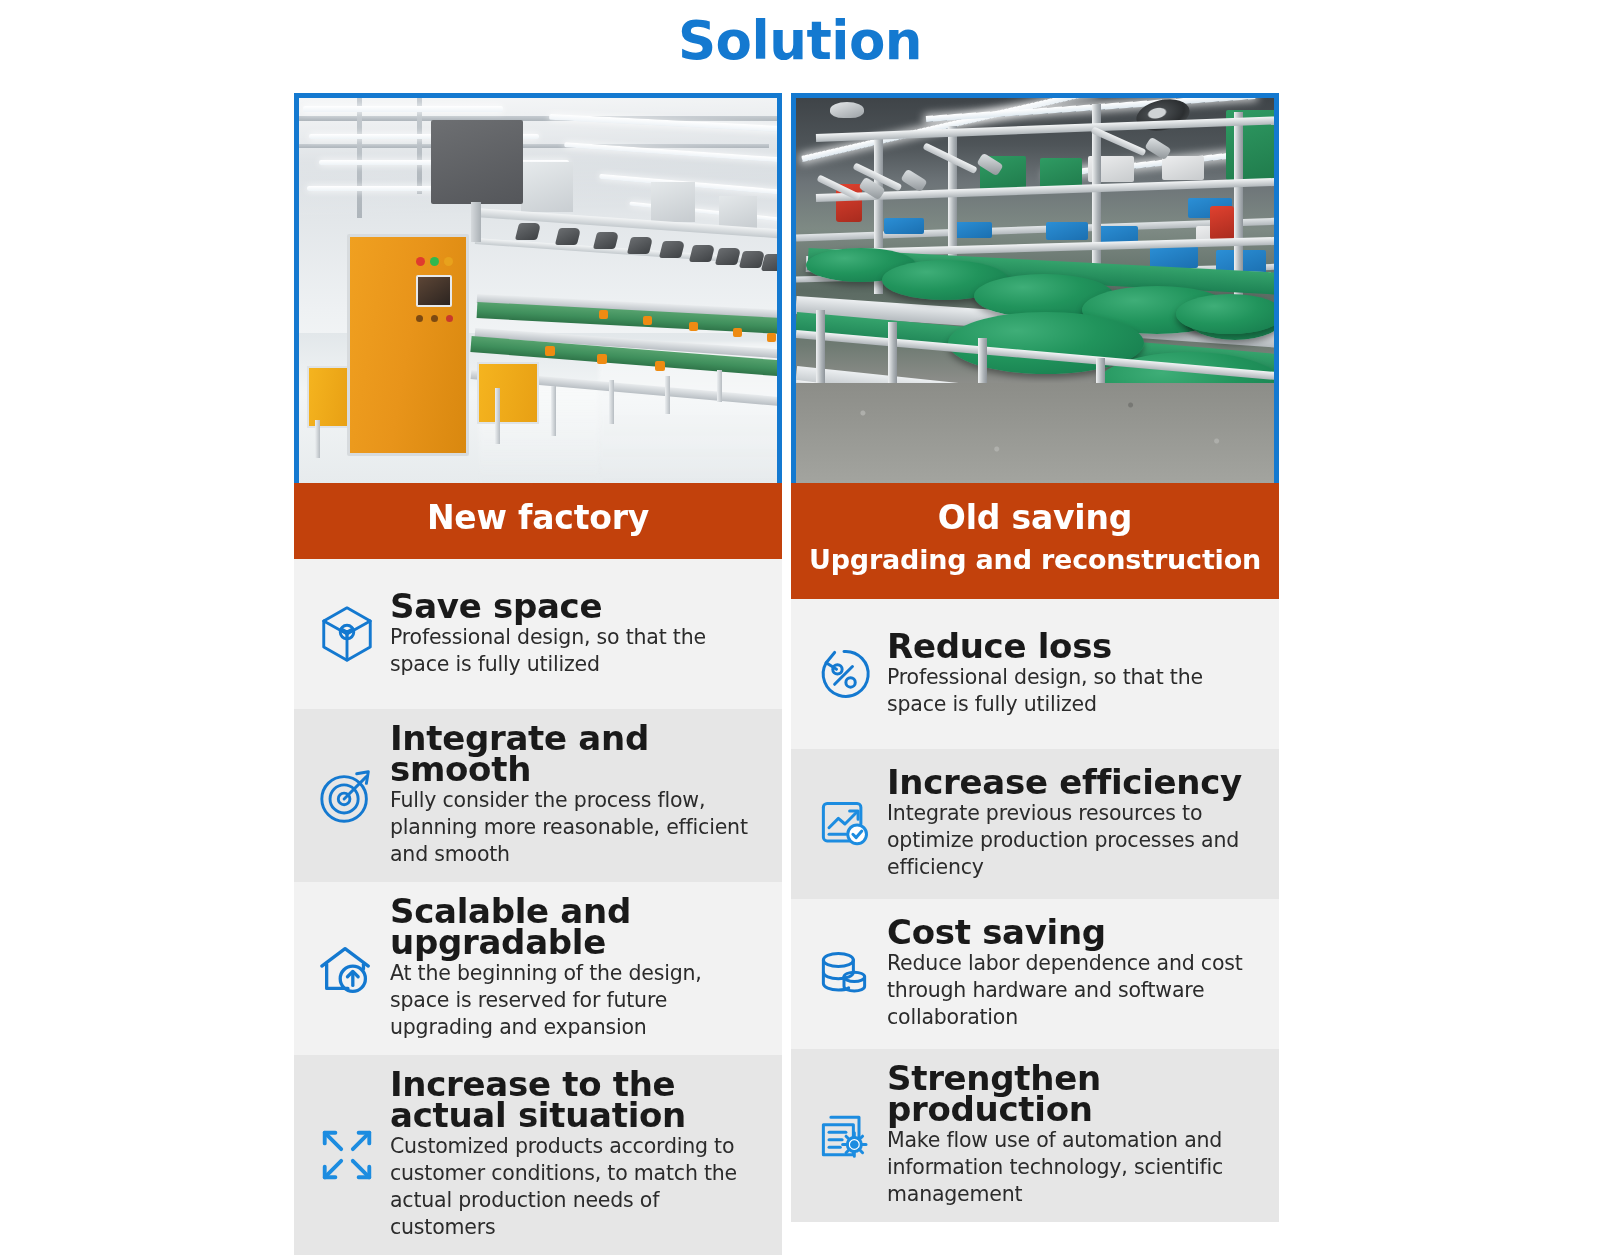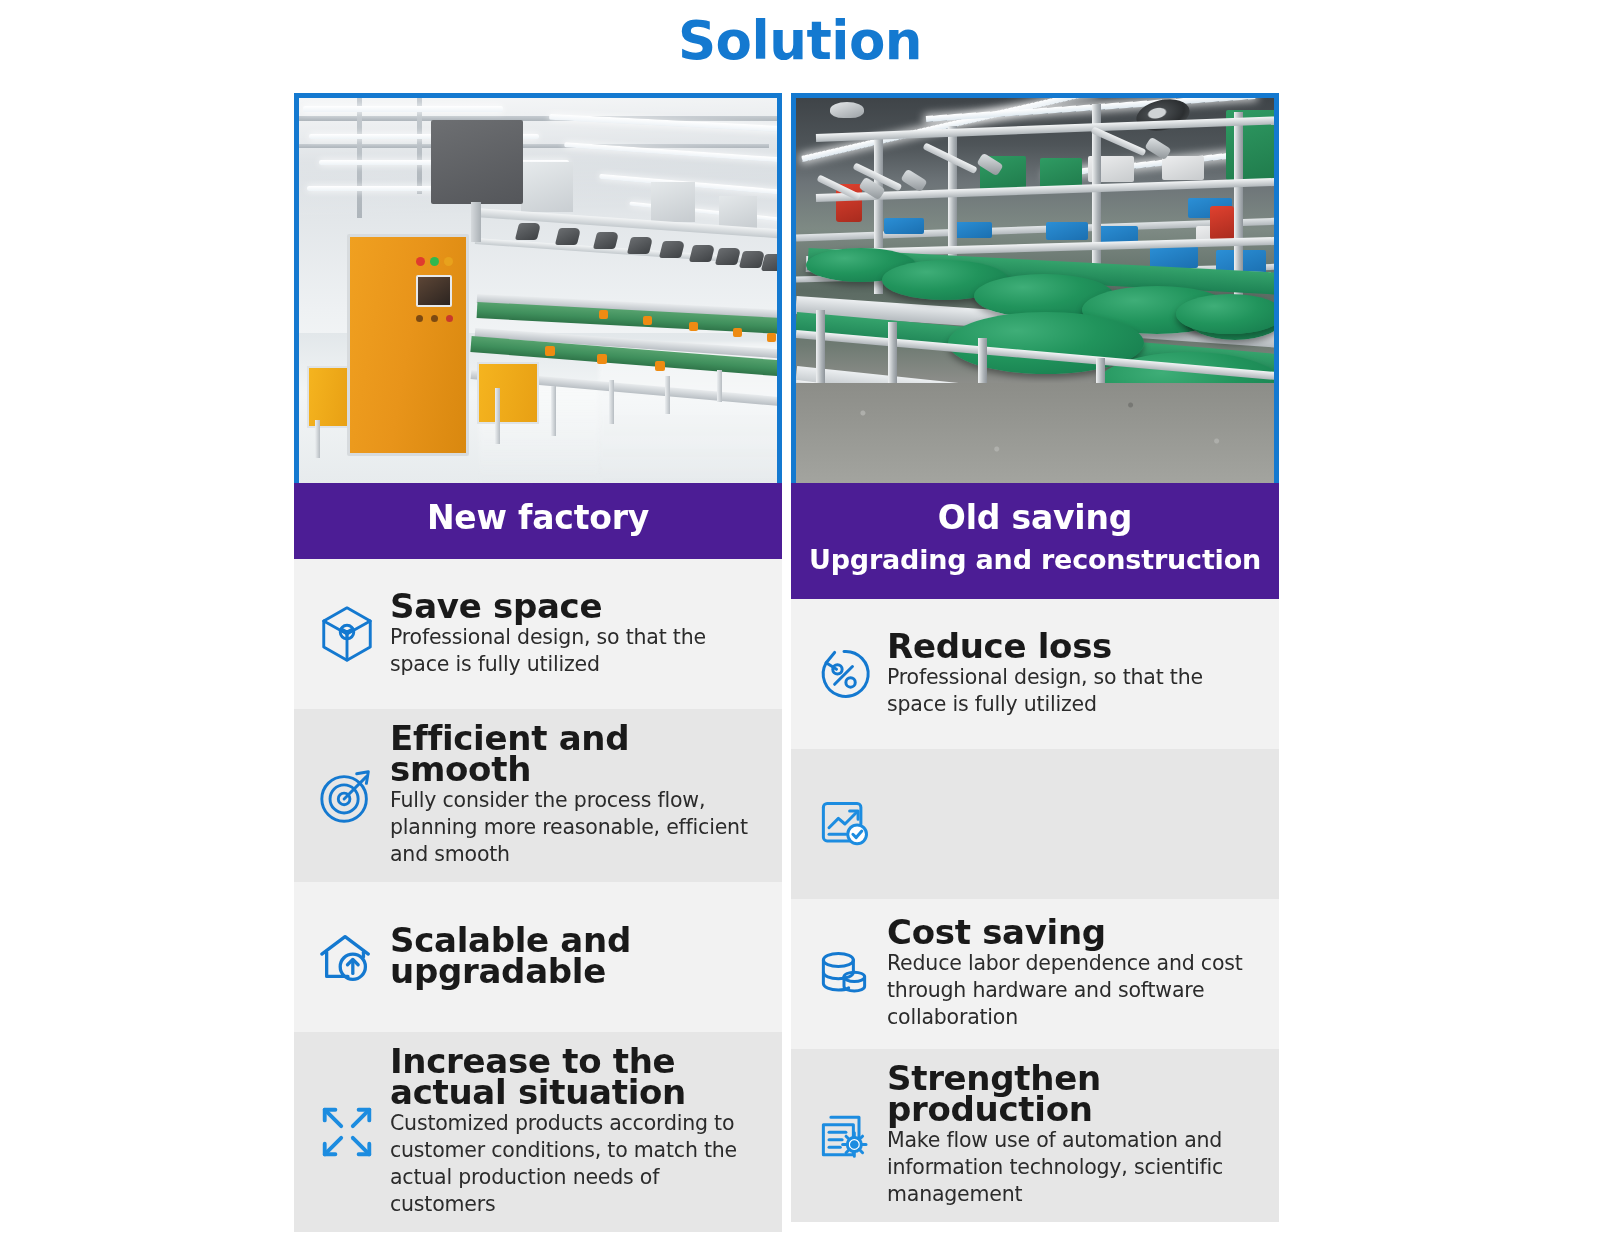--- a/index.html
+++ b/index.html
@@ -259,21 +259,21 @@
     position: absolute;
     height: 6px;
     background: linear-gradient(to bottom,#ffffff,#dfe9f0);
     box-shadow: 0 0 8px 2px rgba(255,255,255,0.75);
     transform-origin: left center;
   }
 
   
   .caption {
     width: 488px;
-    background: #4c1d95;
+    background: #c2410c;
     padding: 14px 8px 20px;
     text-align: center;
     color: #ffffff;
   }
   .caption-title {
     font-size: 33px;
     font-weight: bold;
     line-height: 42px;
     letter-spacing: -0.2px;
   }
@@ -443,38 +443,39 @@
           <div class="feature-icon">
             <svg width="62" height="62" viewBox="0 0 64 64" fill="none" stroke="#1479d0" stroke-width="3" stroke-linejoin="round" stroke-linecap="round">
               <circle cx="29" cy="35" r="23"></circle>
               <circle cx="29" cy="35" r="14.5"></circle>
               <circle cx="29" cy="35" r="6"></circle>
               <path d="M29 35 L52 12"></path>
               <path d="M42 9 L54 7 L52 19"></path>
             </svg>
           </div>
           <div class="feature-text">
-            <div class="feature-title">Efficient and smooth</div>
+            <div class="feature-title">Integrate and smooth</div>
             <div class="feature-desc">Fully consider the process flow, planning more reasonable, efficient and smooth</div>
           </div>
         </div>
 
         <div class="feature odd">
           <div class="feature-icon">
             <svg width="62" height="62" viewBox="0 0 64 64" fill="none" stroke="#1479d0" stroke-width="3.4" stroke-linejoin="round" stroke-linecap="round">
               <path d="M6 29 L30 11 L54 29"></path>
               <path d="M11 27 V52 H33"></path>
               <path d="M49 27 V32"></path>
               <circle cx="38" cy="42" r="13"></circle>
               <path d="M38 49 V35"></path>
               <path d="M32.5 40 L38 34.5 L43.5 40"></path>
             </svg>
           </div>
           <div class="feature-text">
             <div class="feature-title">Scalable and upgradable</div>
+            <div class="feature-desc">At the beginning of the design, space is reserved for future upgrading and expansion</div>
           </div>
         </div>
 
         <div class="feature even">
           <div class="feature-icon">
             <svg width="62" height="62" viewBox="0 0 64 64" fill="none" stroke="#1c8ce0" stroke-width="4" stroke-linejoin="round" stroke-linecap="round">
               <path d="M26 26 L9 9"></path>
                 <path d="M9 20 V9 H20"></path>
               <path d="M38 26 L55 9"></path>
                 <path d="M44 9 H55 V20"></path>
@@ -594,20 +595,24 @@
             <svg width="60" height="60" viewBox="0 0 64 64" fill="none" stroke="#1c8ce0" stroke-width="3.2" stroke-linejoin="round" stroke-linecap="round">
               <path d="M10 14 a4 4 0 0 1 4-4 H46 a4 4 0 0 1 4 4 V32"></path>
               <path d="M50 40 V46 a4 4 0 0 1 -4 4 H14 a4 4 0 0 1 -4 -4 V14"></path>
               <path d="M16 36 L26 26 L33 32 L46 19"></path>
               <path d="M38 18 H47 V27"></path>
               <path d="M16 43 H34"></path>
               <circle cx="46" cy="43" r="10" fill="#ffffff"></circle>
               <path d="M41.5 43 L45 46.5 L51 39.5"></path>
             </svg>
           </div>
+          <div class="feature-text">
+            <div class="feature-title">Increase efficiency</div>
+            <div class="feature-desc">Integrate previous resources to optimize production processes and efficiency</div>
+          </div>
         </div>
 
         <div class="feature odd">
           <div class="feature-icon">
             <svg width="60" height="60" viewBox="0 0 64 64" fill="none" stroke="#1479d0" stroke-width="3.2" stroke-linejoin="round" stroke-linecap="round">
               <ellipse cx="26" cy="17" rx="16" ry="7"></ellipse>
               <path d="M10 17 V30 c0 3.9 7.2 7 16 7 s16-3.1 16-7 V17"></path>
               <path d="M10 30 V42 c0 3.9 7.2 7 16 7 s8-0.8 11-2.2"></path>
               <ellipse cx="43" cy="35" rx="11" ry="5"></ellipse>
               <path d="M32 35 V45 c0 2.8 4.9 5 11 5 s11-2.2 11-5 V35"></path>

